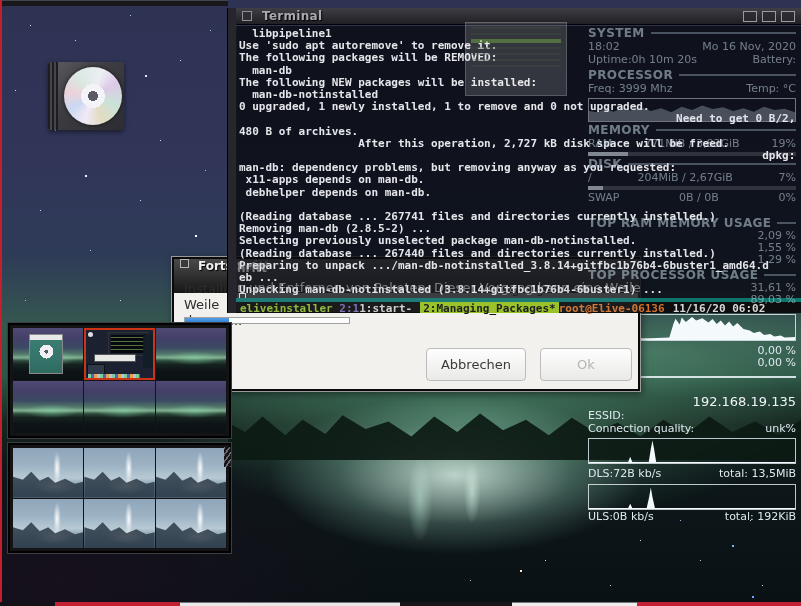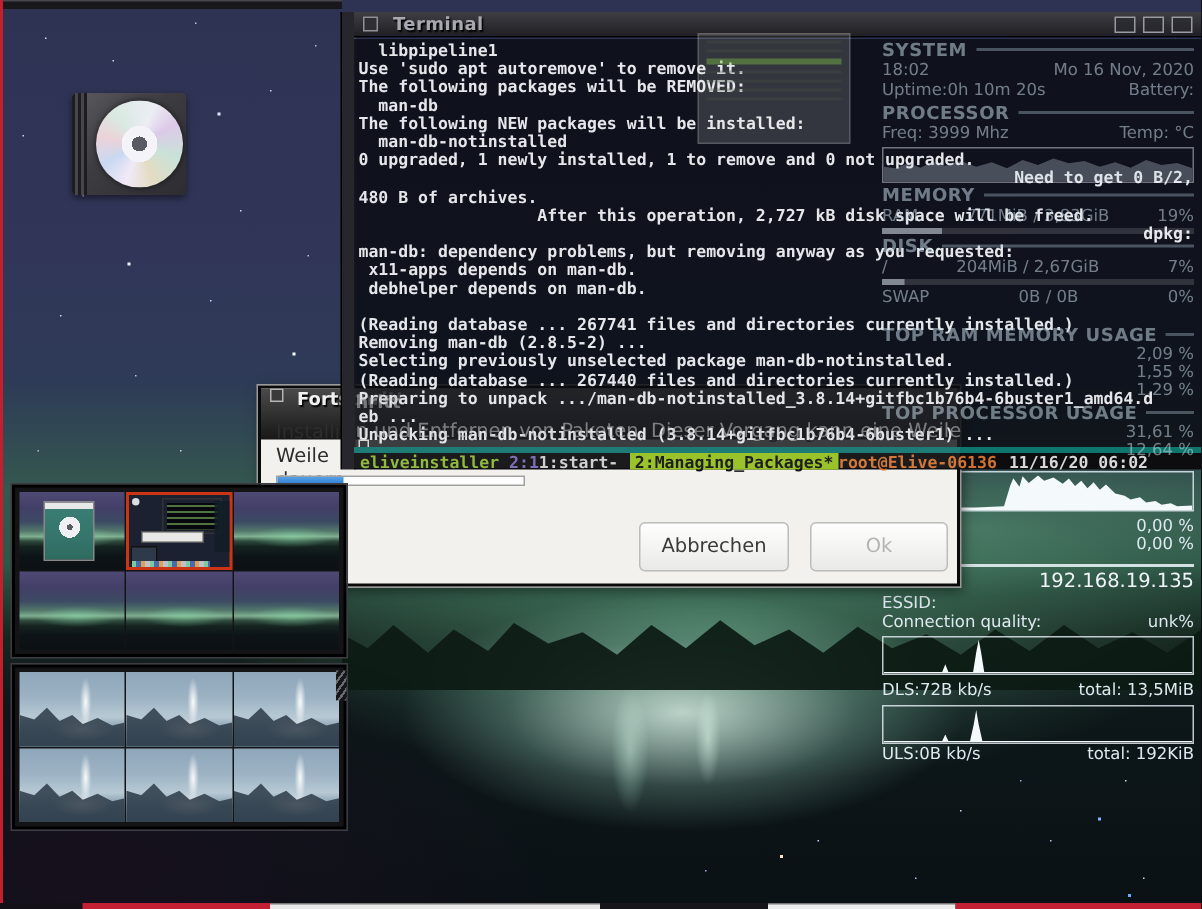--- a/index.html
+++ b/index.html
@@ -65,21 +65,21 @@
   #cpu-graph .fill { position:absolute; inset:0; background:rgba(205,220,232,.55);
     clip-path:polygon(0 100%,0 55%,4% 60%,8% 45%,12% 58%,16% 40%,20% 52%,25% 38%,30% 55%,35% 42%,40% 60%,45% 35%,50% 50%,55% 30%,60% 45%,65% 38%,70% 55%,75% 42%,80% 58%,85% 35%,90% 50%,95% 44%,100% 60%,100% 100%); }
   .ck-bar { height:4px; margin:2px 0 1px 0; background:rgba(255,255,255,.25); position:relative; }
   .ck-bar .fill { position:absolute; left:0; top:0; bottom:0; background:#dfe9f1; }
   #ram-bar .fill { width:19%; } #disk-bar .fill { width:7%; }
   .ck-right { text-align:right; height:12px; line-height:12px; }
   #net-graph { height:27px; }
   #net-graph .fill { position:absolute; inset:0; background:#f4f9fc;
     clip-path:polygon(0 100%,0 93%,3% 93%,4% 72%,5% 93%,8% 93%,9% 62%,10% 93%,13% 88%,15% 93%,21% 93%,22% 55%,23% 93%,30% 93%,39% 90%,41% 35%,42% 15%,44% 38%,45% 10%,47% 28%,50% 8%,52% 22%,55% 13%,58% 30%,60% 16%,62% 36%,64% 22%,66% 42%,68% 26%,70% 46%,72% 32%,75% 56%,78% 62%,80% 72%,83% 66%,85% 80%,88% 76%,90% 86%,93% 82%,95% 90%,100% 88%,100% 100%); }
   #ck-sep { margin-top:7px; height:2px; background:rgba(240,248,252,.85); }
-  #ck-ip { margin-top:2px; height:15px; line-height:15px; font-size:13px; text-align:right; color:#eef4f8; }
+  #ck-ip { margin-top:16px; height:15px; line-height:15px; font-size:13px; text-align:right; color:#eef4f8; }
   .dlgraph { height:26px; }
   .dlgraph .fill { position:absolute; inset:0; background:#f4f9fc; }
   #dls-graph { margin-top:3px; }
   #dls-graph .fill { clip-path:polygon(0 100%,0 96%,19% 96%,20% 74%,21% 96%,29% 96%,30% 42%,30.8% 6%,31.6% 42%,32.6% 96%,100% 96%,100% 100%); }
   #uls-graph { margin-top:4px; }
   #uls-graph .fill { clip-path:polygon(0 100%,0 96%,19% 96%,20% 78%,21% 96%,28% 96%,29.2% 50%,30% 10%,30.8% 50%,32% 96%,100% 96%,100% 100%); }
   .mt3{margin-top:3px;} .mt4{margin-top:0;} .mt12{margin-top:12px;} .mt2{margin-top:2px;}
   #net0a{margin-top:4px;}
 
   
@@ -333,21 +333,21 @@
     <div class="ck-h mt12">
         <span>TOP RAM MEMORY USAGE</span>
       </div>
     <div class="ck-right">2,09 %</div>
     <div class="ck-right">1,55 %</div>
     <div class="ck-right">1,29 %</div>
     <div class="ck-h mt2">
         <span>TOP PROCESSOR USAGE</span>
       </div>
     <div class="ck-right">31,61 %</div>
-    <div class="ck-right">12,64 %</div>
+    <div class="ck-right">89,03 %</div>
   </div>
 
   <div id="ghost-tint"></div>
   <div id="ghost-title">hritt</div>
   <div id="ghost-msg">n und Entfernen von Paketen. Dieser Vorgang kann eine Weile</div>
 
   <div id="pager1" class="pager">
     <div id="thumb-ws1" class="thumb thumb-lake">
       <div class="mw"></div>
     </div>

